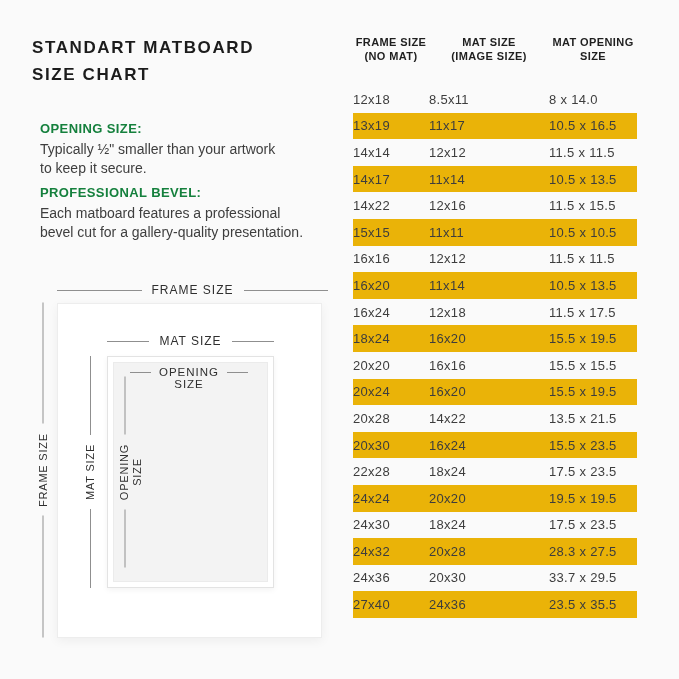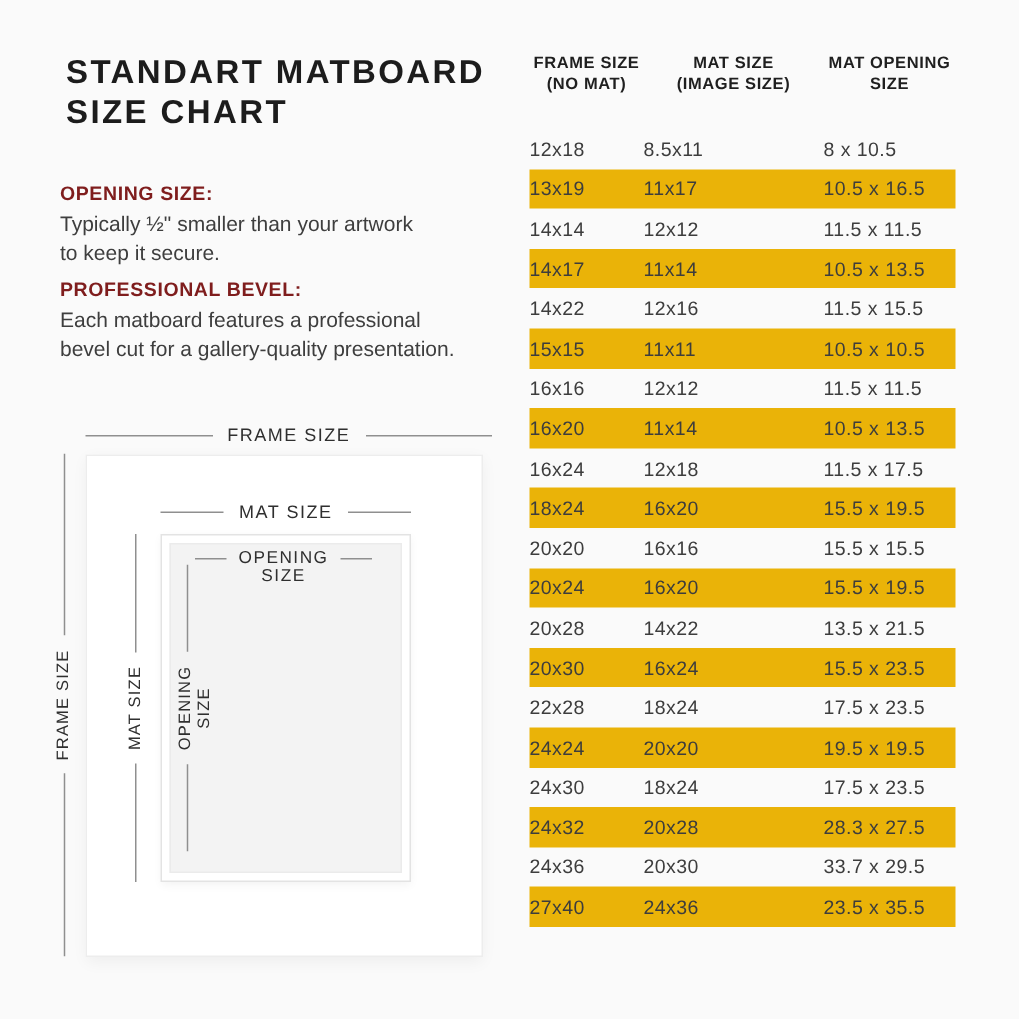--- a/index.html
+++ b/index.html
@@ -4,27 +4,27 @@
 <style>
   html,body{margin:0;padding:0;background:#ffffff;}
   .canvas{
     position:relative;width:679px;height:679px;overflow:hidden;
     background:#fafafa;
     font-family:"Liberation Sans", sans-serif;
     color:#2c2c2c;
   }
   
   .title{
-    position:absolute;left:44px;top:34px;
-    font-size:22px;line-height:27px;font-weight:700;
+    position:absolute;left:32px;top:34px;
+    font-size:17px;line-height:27px;font-weight:700;
     letter-spacing:1.6px;color:#1c1c1c;white-space:pre-line;
   }
   .section{position:absolute;left:40px;}
   .section-heading{
-    font-size:13px;font-weight:700;letter-spacing:.4px;color:#7f1d1d;
+    font-size:13px;font-weight:700;letter-spacing:.4px;color:#15803d;
     margin-bottom:4px;
   }
   .section-body{
     font-size:14px;line-height:19px;color:#3e3e3e;white-space:pre-line;
   }
   .section-opening{top:121px;}
   .section-bevel{top:185px;}
   
   .dlabel{font-size:12px;letter-spacing:1px;color:#2f2f2f;white-space:nowrap;}
   .dline{height:1px;background:#8f8f8f;flex:1;}
@@ -155,21 +155,21 @@
     <div class="th">MAT SIZE
 (IMAGE SIZE)</div>
     <div class="th">MAT OPENING
 SIZE</div>
   </div>
 
   <div class="table-body">
       <div class="trow">
         <div class="tcell">12x18</div>
         <div class="tcell">8.5x11</div>
-        <div class="tcell">8 x 10.5</div>
+        <div class="tcell">8 x 14.0</div>
       </div>
       <div class="trow alt">
         <div class="tcell">13x19</div>
         <div class="tcell">11x17</div>
         <div class="tcell">10.5 x 16.5</div>
       </div>
       <div class="trow">
         <div class="tcell">14x14</div>
         <div class="tcell">12x12</div>
         <div class="tcell">11.5 x 11.5</div>

